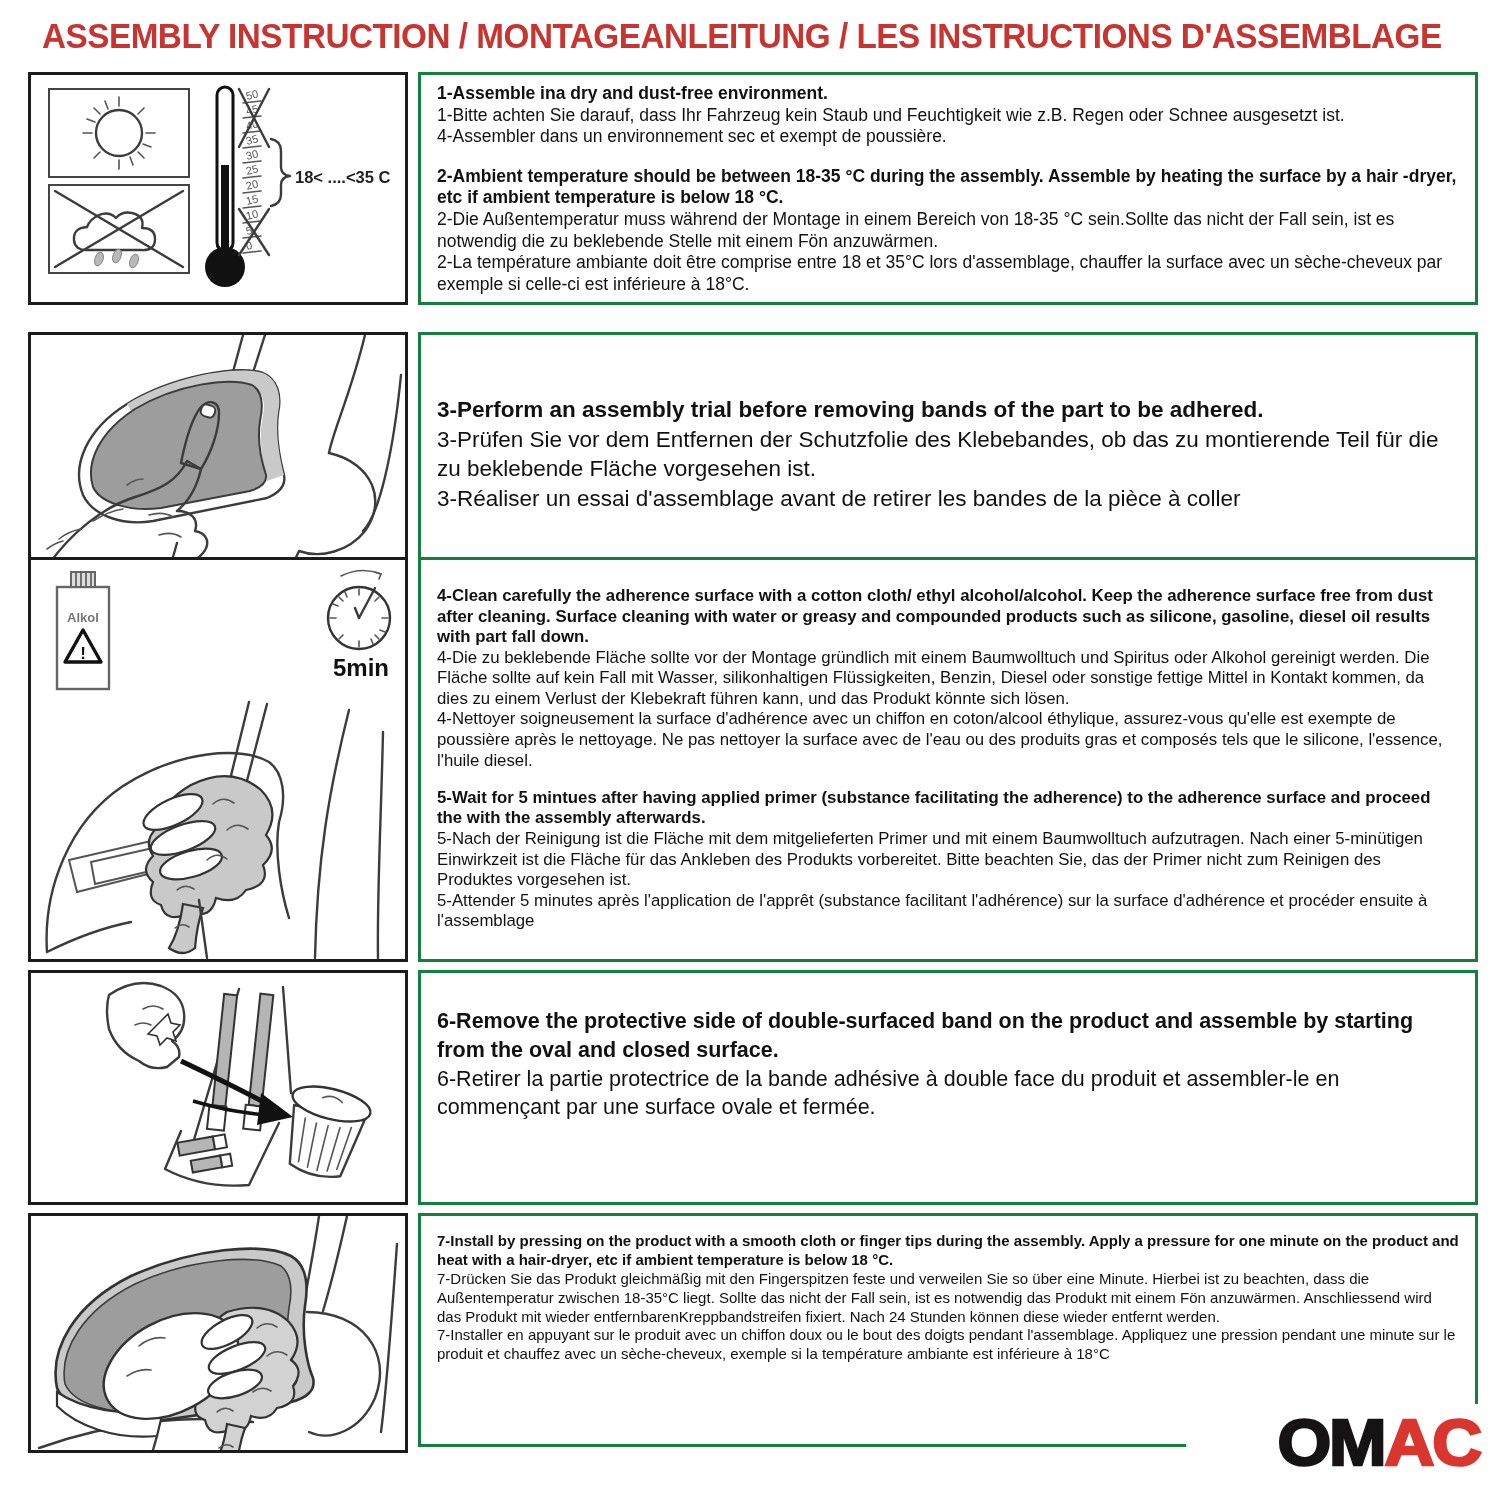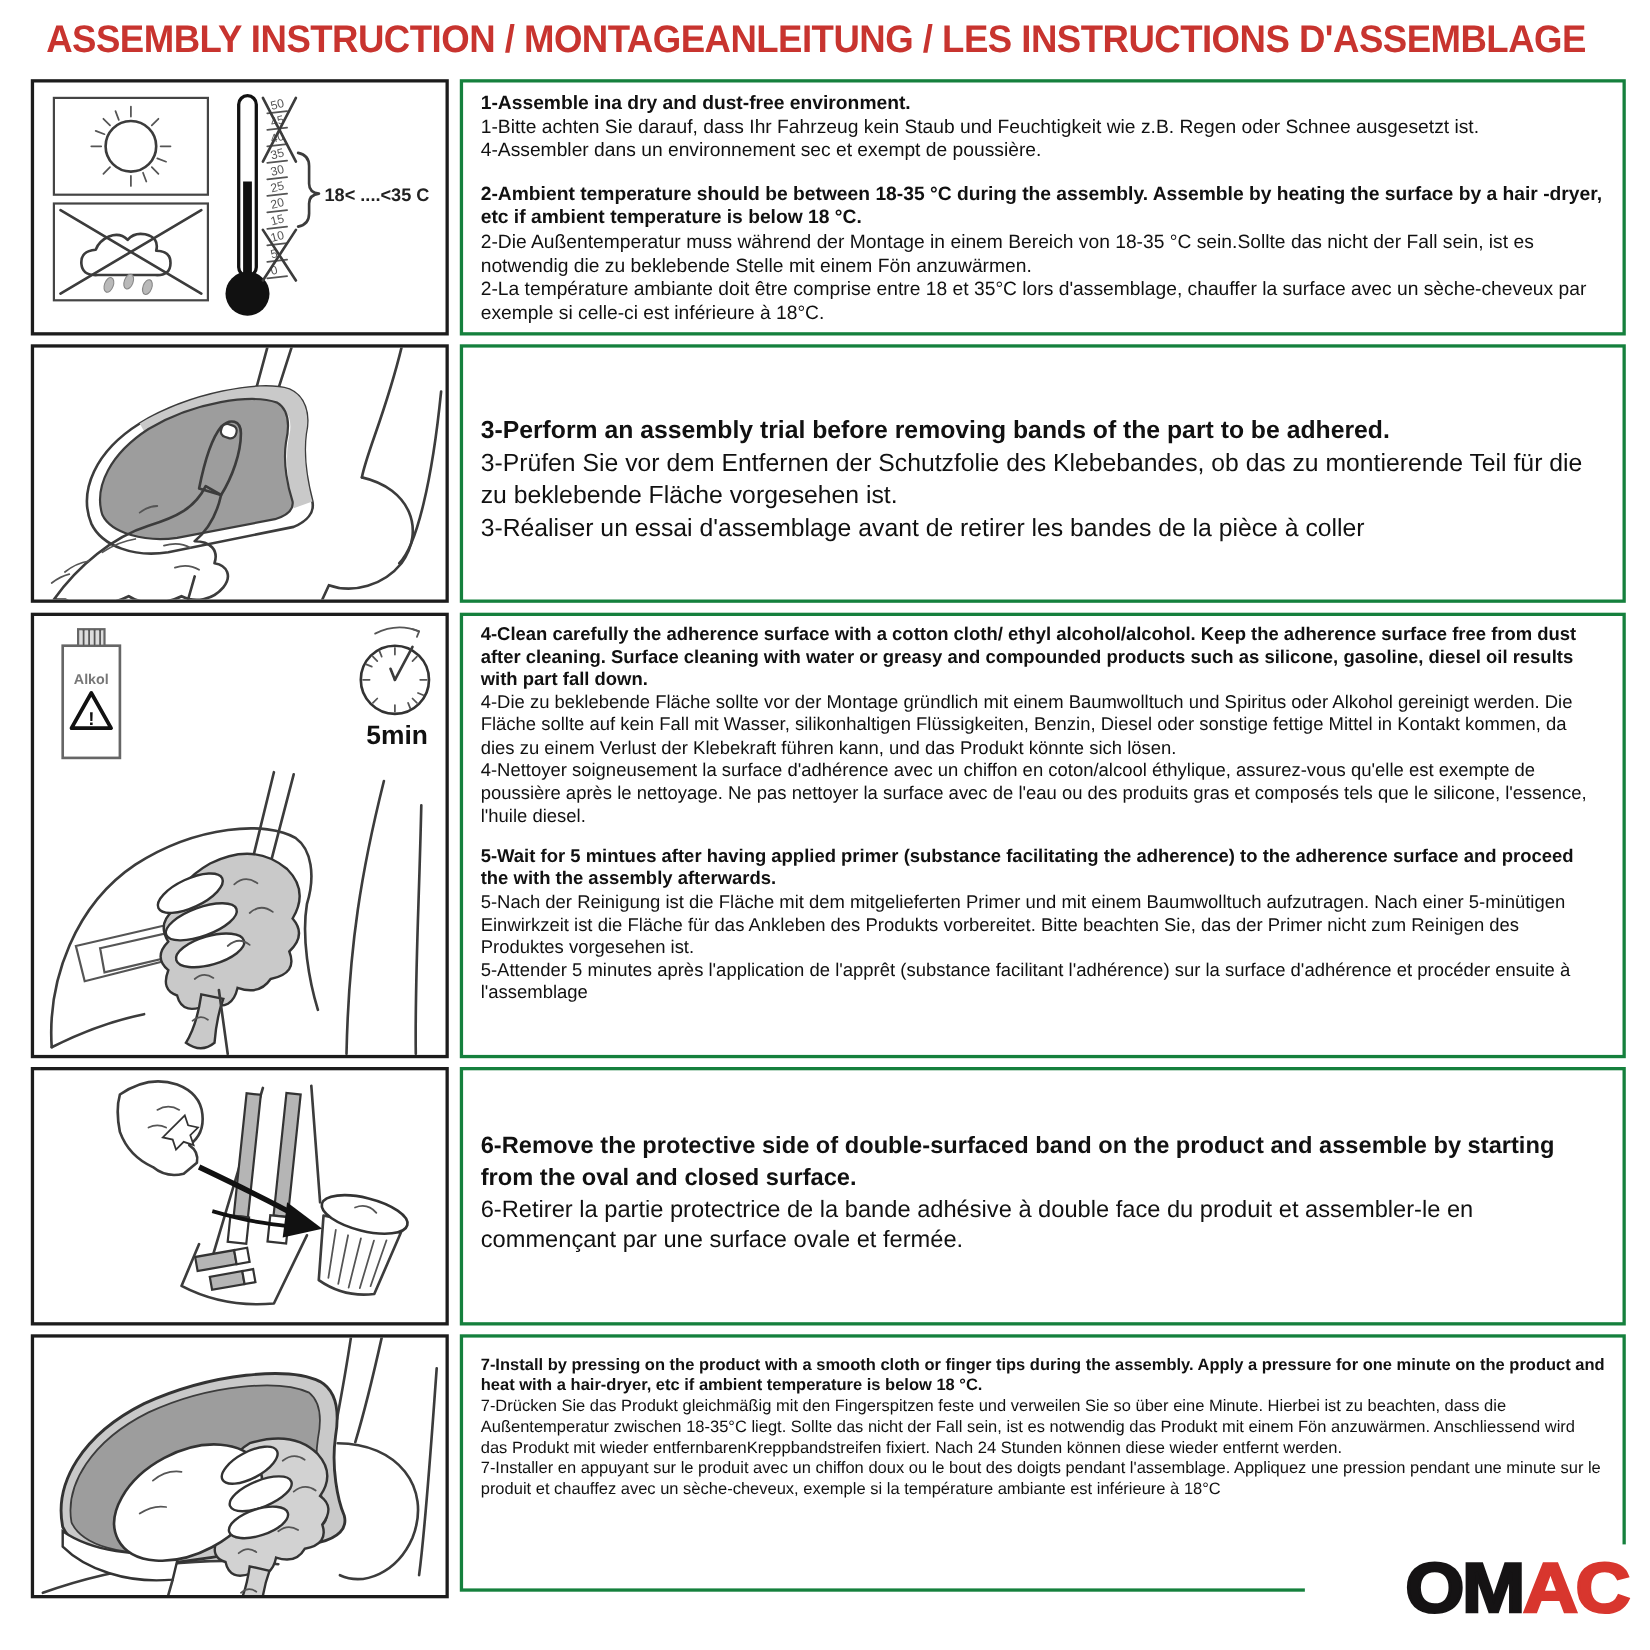--- a/index.html
+++ b/index.html
@@ -11,25 +11,25 @@
   .imgbox{position:absolute;left:28px;width:380px;border:3px solid #1c1c1c;
         box-sizing:border-box;background:#fff;}
   .txtbox{position:absolute;left:418px;width:1060px;border:3px solid #15803d;
         box-sizing:border-box;background:#fff;padding:8px 16px;}
   .txtbox p{margin:0;}
   .txtbox p.b{font-weight:700;}
   .txtbox p.gap{margin-top:1.0em;}
   .txtbox p:empty{height:0.9em;}
   .s1{font-size:17.5px;line-height:1.24;}
   .s2{font-size:22.5px;line-height:1.32;padding-top:60px;}
-  .s3{font-size:16.8px;line-height:1.225;padding-top:7px;}
-  .s4{font-size:21.5px;line-height:1.34;padding-top:54px;}
+  .s3{font-size:16.8px;line-height:1.225;padding-top:26px;}
+  .s4{font-size:21.5px;line-height:1.34;padding-top:34px;}
   .s5{font-size:15px;line-height:1.26;padding-top:16px;}
   .r1{top:72px;height:233px;}
-  .r2{top:313px;height:235px;}
+  .r2{top:332px;height:235px;}
   .r3{top:557px;height:405px;}
   .r4{top:970px;height:235px;}
   .r5{top:1213px;height:240px;}
   .r5t{top:1213px;height:234px;}
   svg{display:block;}
   .logo{position:absolute;left:1208px;top:1404px;width:272px;height:78px;background:#fff;
         display:flex;align-items:center;justify-content:flex-end;
         font-size:64px;font-weight:700;letter-spacing:-2px;white-space:nowrap;
         transform:scaleX(1.08);transform-origin:right center;}
   .logo .lk{color:#151314;-webkit-text-stroke:2.5px #151314;}

